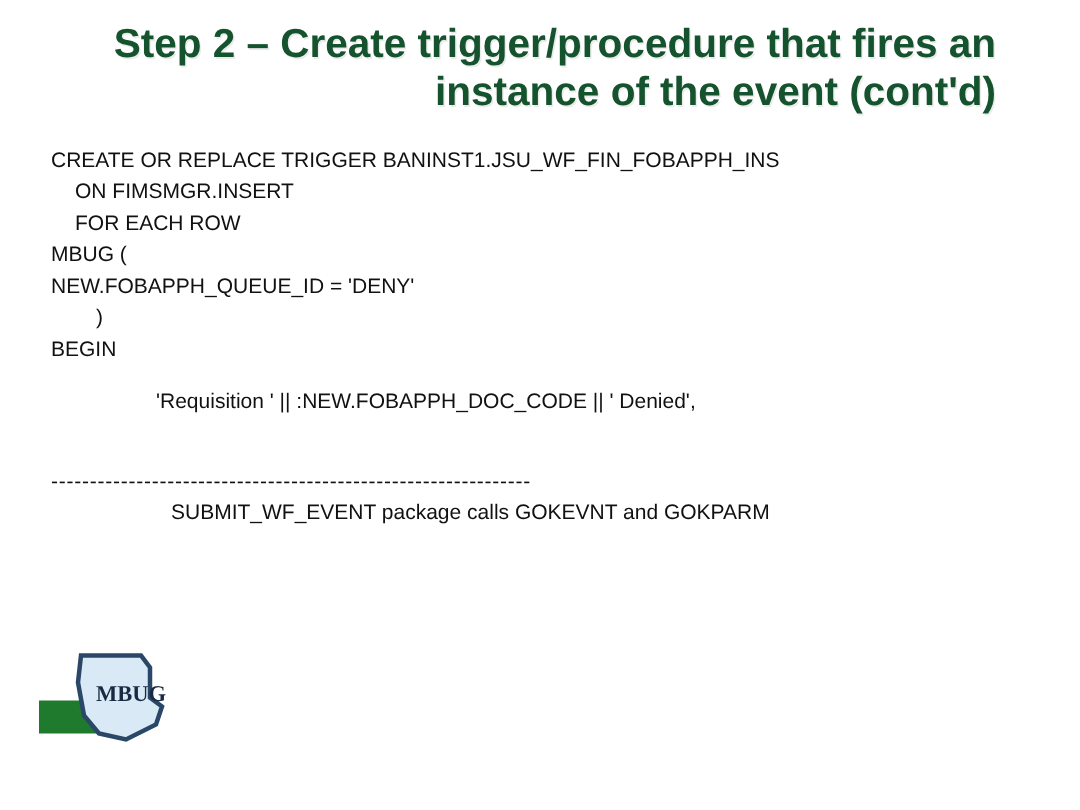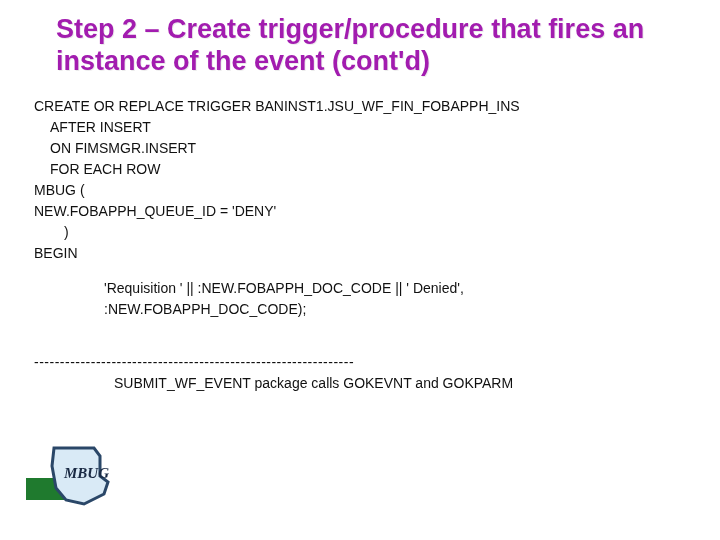--- a/index.html
+++ b/index.html
@@ -15,23 +15,23 @@
   }
   .slide {
     padding: 14px 32px 0 32px;
     position: relative;
     height: 100%;
     box-sizing: border-box;
   }
   .title {
     font-size: 27px;
     font-weight: 800;
-    text-align: left;
+    text-align: right;
     margin: 0 24px 18px 24px;
-    color: #a21caf;
+    color: #14532d;
     letter-spacing: 0px;
     line-height: 1.18;
     text-shadow: 1px 1px 0 rgba(0,0,0,0.08);
   }
   .code-block {
     font-size: 14px;
     line-height: 1.5;
     color: #111;
     font-family: "Trebuchet MS", "Segoe UI", sans-serif;
     margin-left: 2px;
@@ -55,48 +55,45 @@
     font-weight: 400;
     margin-top: 0px;
     margin-left: 80px;
     color: #111;
   }
 
   
   .logo {
     position: absolute;
     left: 26px;
-    bottom: 28px;
+    bottom: 39px;
     width: 100px;
     height: 70px;
     pointer-events: none;
-    font-style: italic;
   }
 </style>
 </head>
 <body>
 
 <div class="slide">
 
   <h1 class="title">Step 2 – Create trigger/procedure that fires an instance of the event (cont'd)</h1>
 
   <div class="code-block">
     <div class="code-line">CREATE OR REPLACE TRIGGER BANINST1.JSU_WF_FIN_FOBAPPH_INS</div>
-    <div class="code-line ind1">AFTER INSERT</div>
     <div class="code-line ind1">ON FIMSMGR.INSERT</div>
     <div class="code-line ind1">FOR EACH ROW</div>
     <div class="code-line">MBUG (</div>
     <div class="code-line">NEW.FOBAPPH_QUEUE_ID = 'DENY'</div>
     <div class="code-line ind2">)</div>
     <div class="code-line">BEGIN</div>
 
     <div class="spacer"></div>
 
     <div class="code-line">                  'Requisition ' || :NEW.FOBAPPH_DOC_CODE || ' Denied',</div>
-    <div class="code-line">                  :NEW.FOBAPPH_DOC_CODE);</div>
 
     <div class="spacer"></div>
 
 
     <div class="spacer"></div>
 
     <div class="divider">--------------------------------------------------------------</div>
     <div class="footer-note">SUBMIT_WF_EVENT package calls GOKEVNT and GOKPARM</div>
   </div>
 

